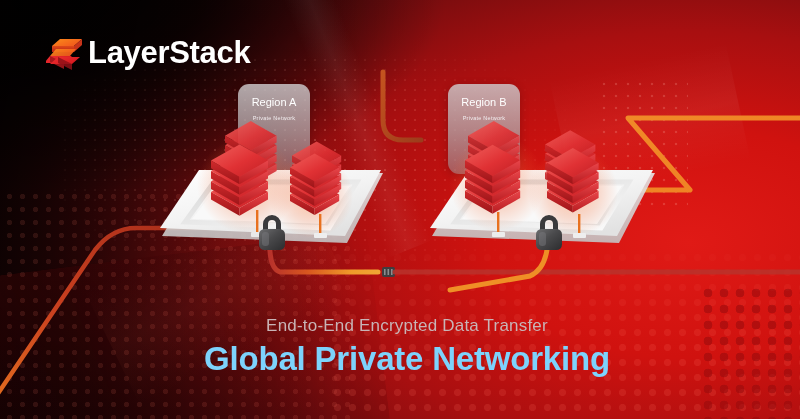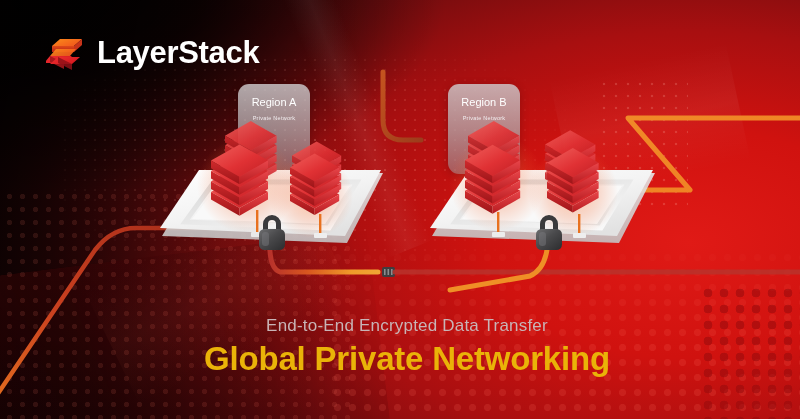--- a/index.html
+++ b/index.html
@@ -99,21 +99,21 @@
     -webkit-mask-image: linear-gradient(75deg, #000 0%, rgba(0,0,0,0.6) 55%, rgba(0,0,0,0) 100%);
     mask-image: linear-gradient(75deg, #000 0%, rgba(0,0,0,0.6) 55%, rgba(0,0,0,0) 100%);
   }
 
   
   .logo-wrap {
     position: absolute;
     left: 46px; top: 33px;
     display: flex;
     align-items: center;
-    gap: 11px;
+    gap: 2px;
   }
   .logo-text {
     color: #ffffff;
     font-size: 31px;
     font-weight: bold;
     letter-spacing: -0.3px;
     line-height: 1;
   }
 
   
@@ -151,21 +151,21 @@
     padding-left: 14px;
   }
   .subtitle {
     top: 316px;
     color: #c8b4b6;
     font-size: 17px;
     letter-spacing: .2px;
   }
   .title {
     top: 340px;
-    color: #eab308;
+    color: #7dd3fc;
     font-size: 33px;
     font-weight: bold;
     letter-spacing: -0.2px;
   }
 
   svg.layer { position: absolute; inset: 0; }
 </style>
 </head>
 <body>
 

